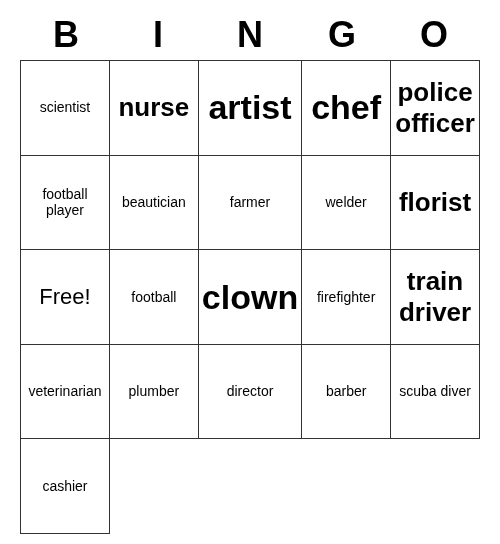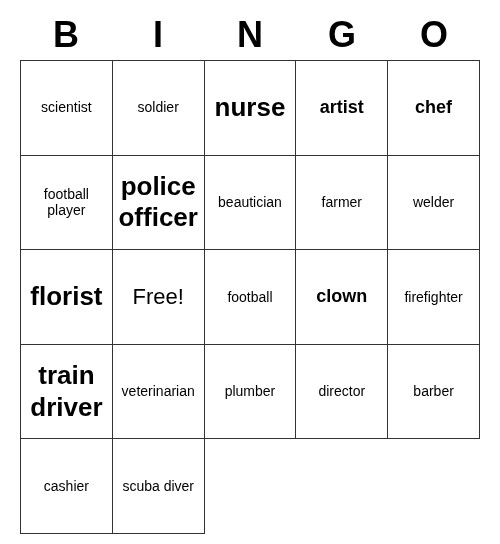--- a/index.html
+++ b/index.html
@@ -54,21 +54,21 @@
       padding: 4px 3px;
       min-height: 86px;
     }
 
     .bingo-cell span {
       font-size: 14px;
       line-height: 1.2;
     }
 
     .bingo-cell.large span {
-      font-size: 18px;
+      font-size: 34px;
       font-weight: bold;
     }
 
     .bingo-cell.medium span {
       font-size: 26px;
       font-weight: bold;
     }
 
     .bingo-cell.free span {
       font-size: 22px;
@@ -83,37 +83,34 @@
     <div class="bingo-header-cell">I</div>
     <div class="bingo-header-cell">N</div>
     <div class="bingo-header-cell">G</div>
     <div class="bingo-header-cell">O</div>
   </div>
 
 <div class="bingo-grid">
 <div class="bingo-cell">
       <span>scientist</span>
     </div>
-    <div class="bingo-cell">
-      <span>soldier</span>
-    </div>
     <div class="bingo-cell medium">
       <span>nurse</span>
     </div>
     <div class="bingo-cell large">
       <span>artist</span>
     </div>
     <div class="bingo-cell large">
       <span>chef</span>
     </div>
+    <div class="bingo-cell medium">
+      <span>police officer</span>
+    </div>
     <div class="bingo-cell">
       <span>football player</span>
-    </div>
-    <div class="bingo-cell medium">
-      <span>police officer</span>
     </div>
     <div class="bingo-cell">
       <span>beautician</span>
     </div>
     <div class="bingo-cell">
       <span>farmer</span>
     </div>
     <div class="bingo-cell">
       <span>welder</span>
     </div>
@@ -141,18 +138,18 @@
     <div class="bingo-cell">
       <span>plumber</span>
     </div>
     <div class="bingo-cell">
       <span>director</span>
     </div>
     <div class="bingo-cell">
       <span>barber</span>
     </div>
     <div class="bingo-cell">
-      <span>cashier</span>
+      <span>scuba diver</span>
     </div>
     <div class="bingo-cell">
-      <span>scuba diver</span>
+      <span>cashier</span>
     </div>
   </div>
 
 </body></html>

